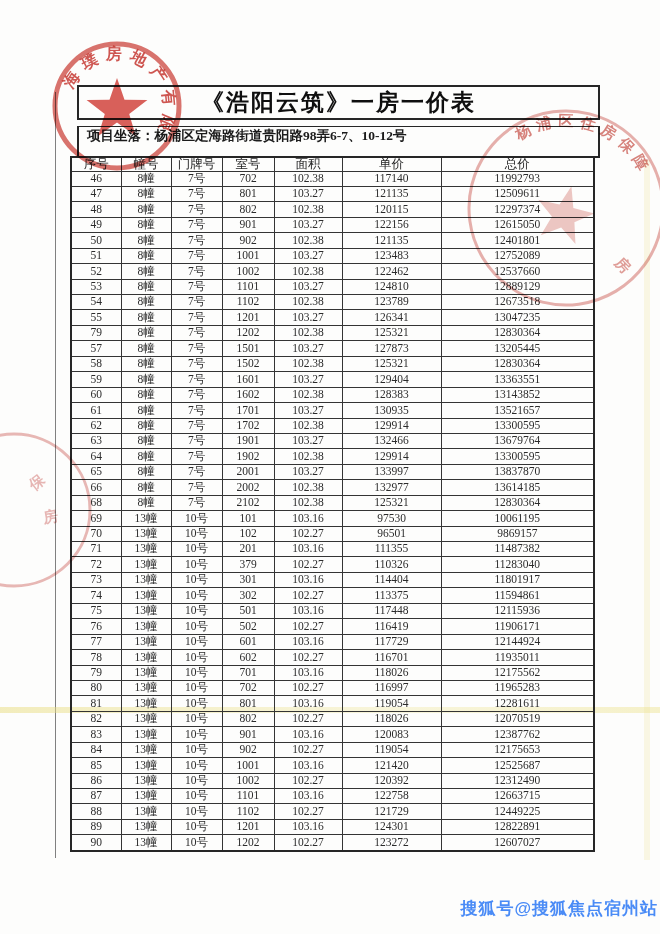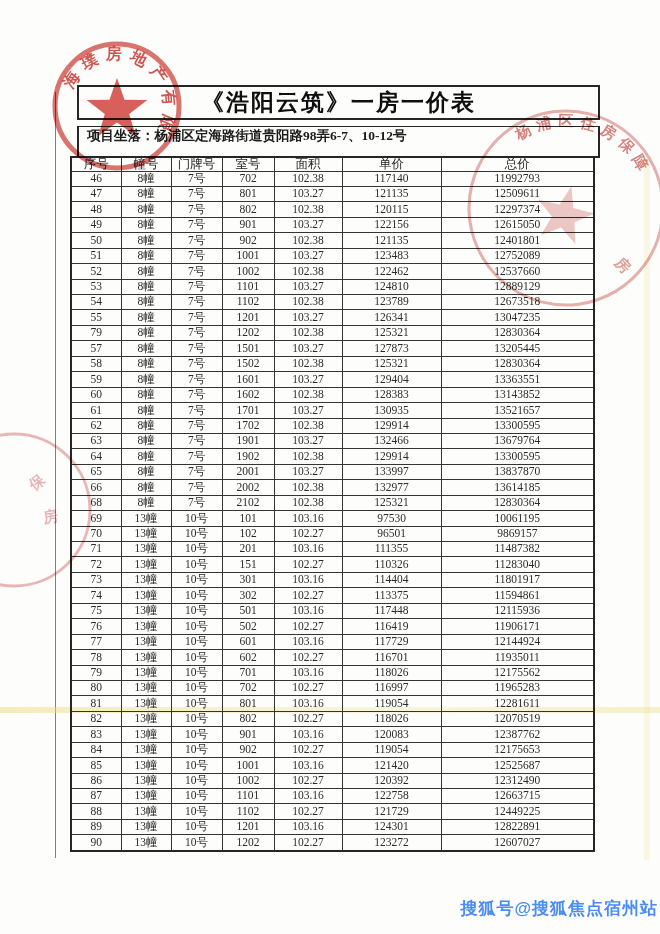--- a/index.html
+++ b/index.html
@@ -296,21 +296,21 @@
           <td>10号</td>
           <td>201</td>
           <td>103.16</td>
           <td>111355</td>
           <td>11487382</td>
         </tr>
         <tr>
           <td>72</td>
           <td>13幢</td>
           <td>10号</td>
-          <td>151</td>
+          <td>379</td>
           <td>102.27</td>
           <td>110326</td>
           <td>11283040</td>
         </tr>
         <tr>
           <td>73</td>
           <td>13幢</td>
           <td>10号</td>
           <td>301</td>
           <td>103.16</td>

